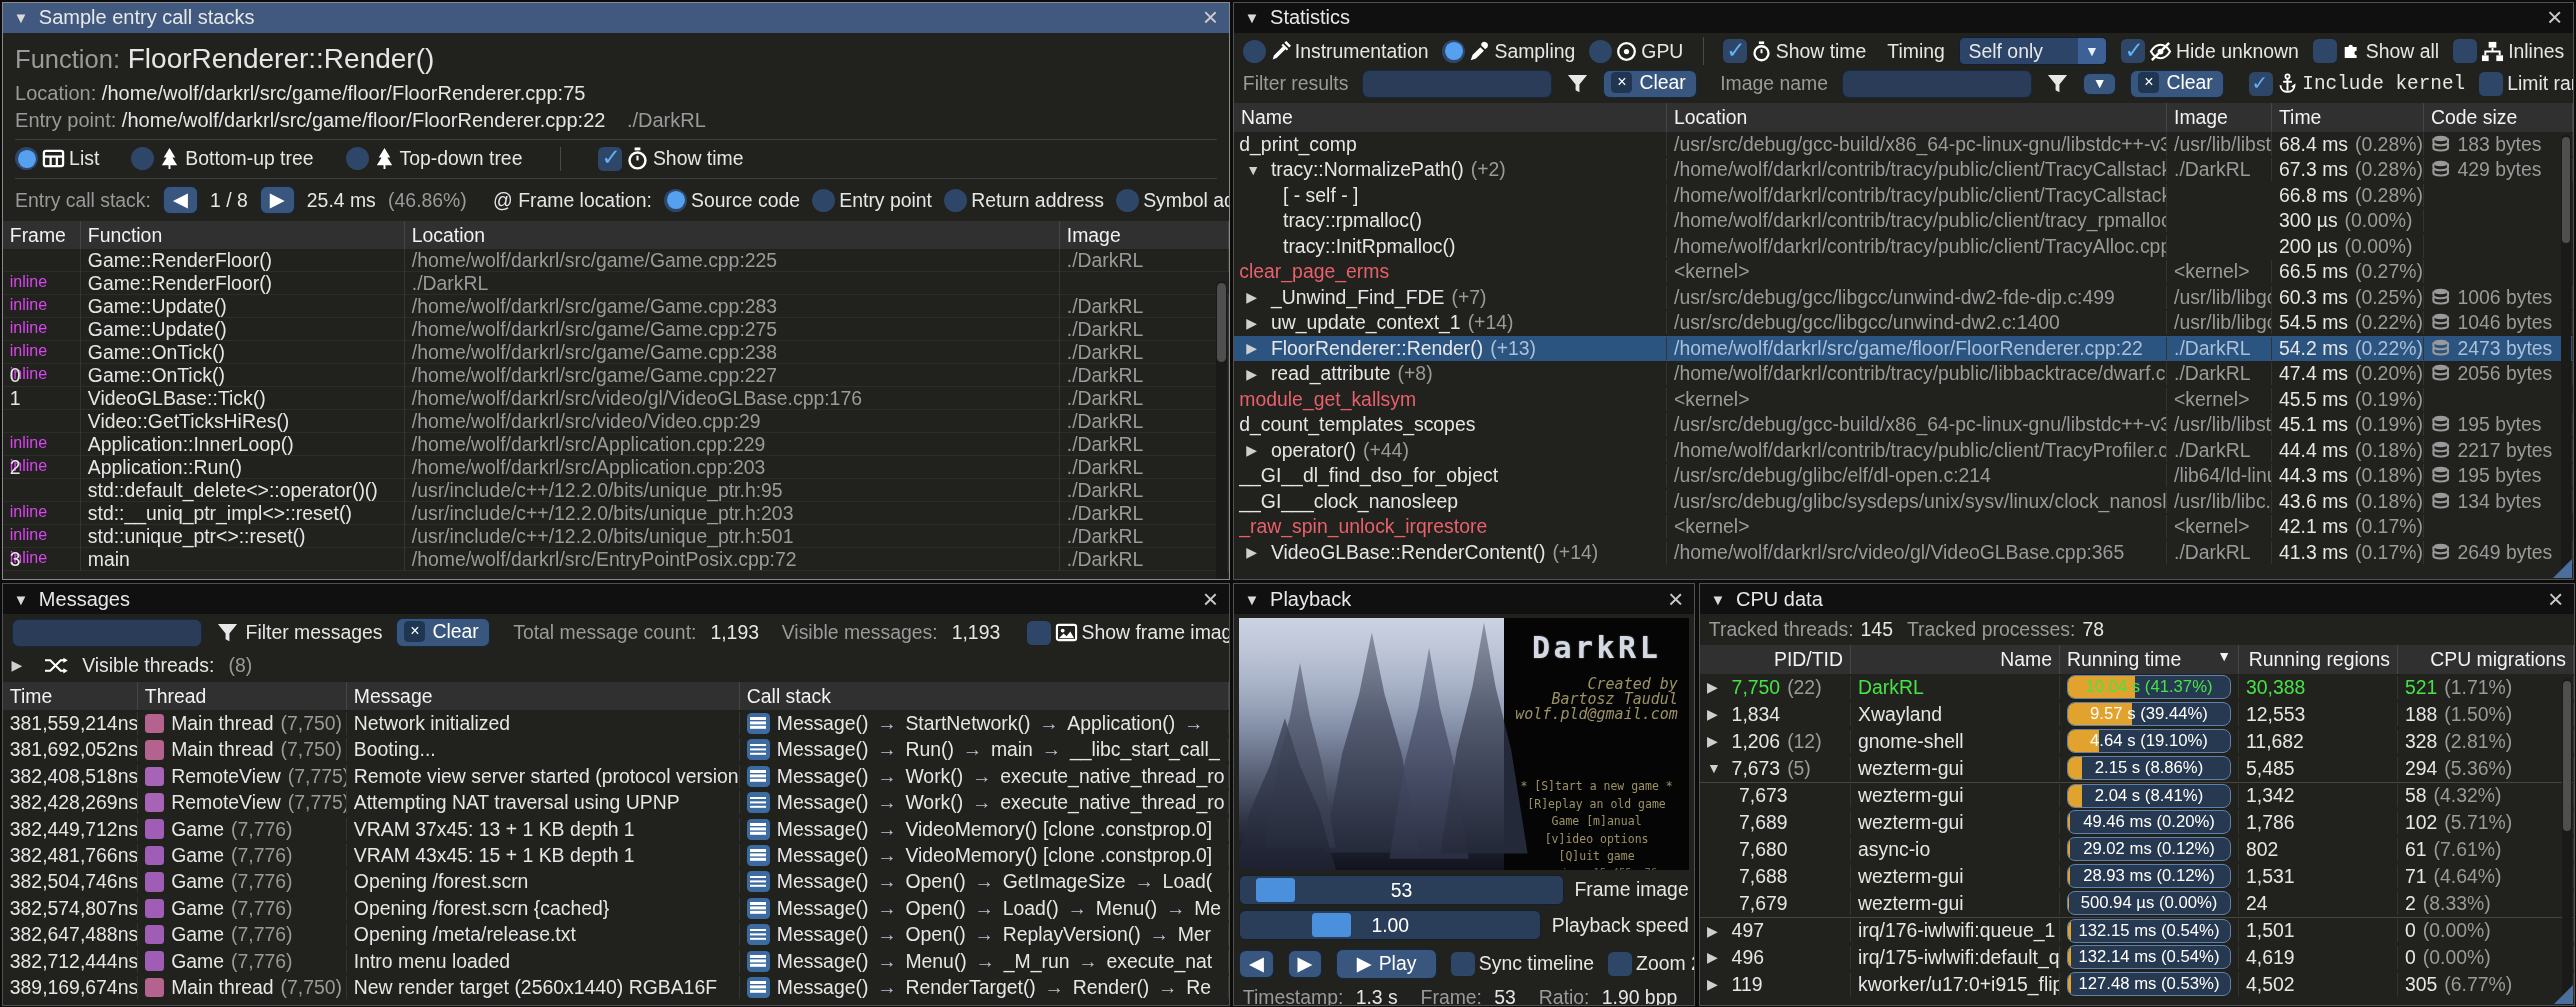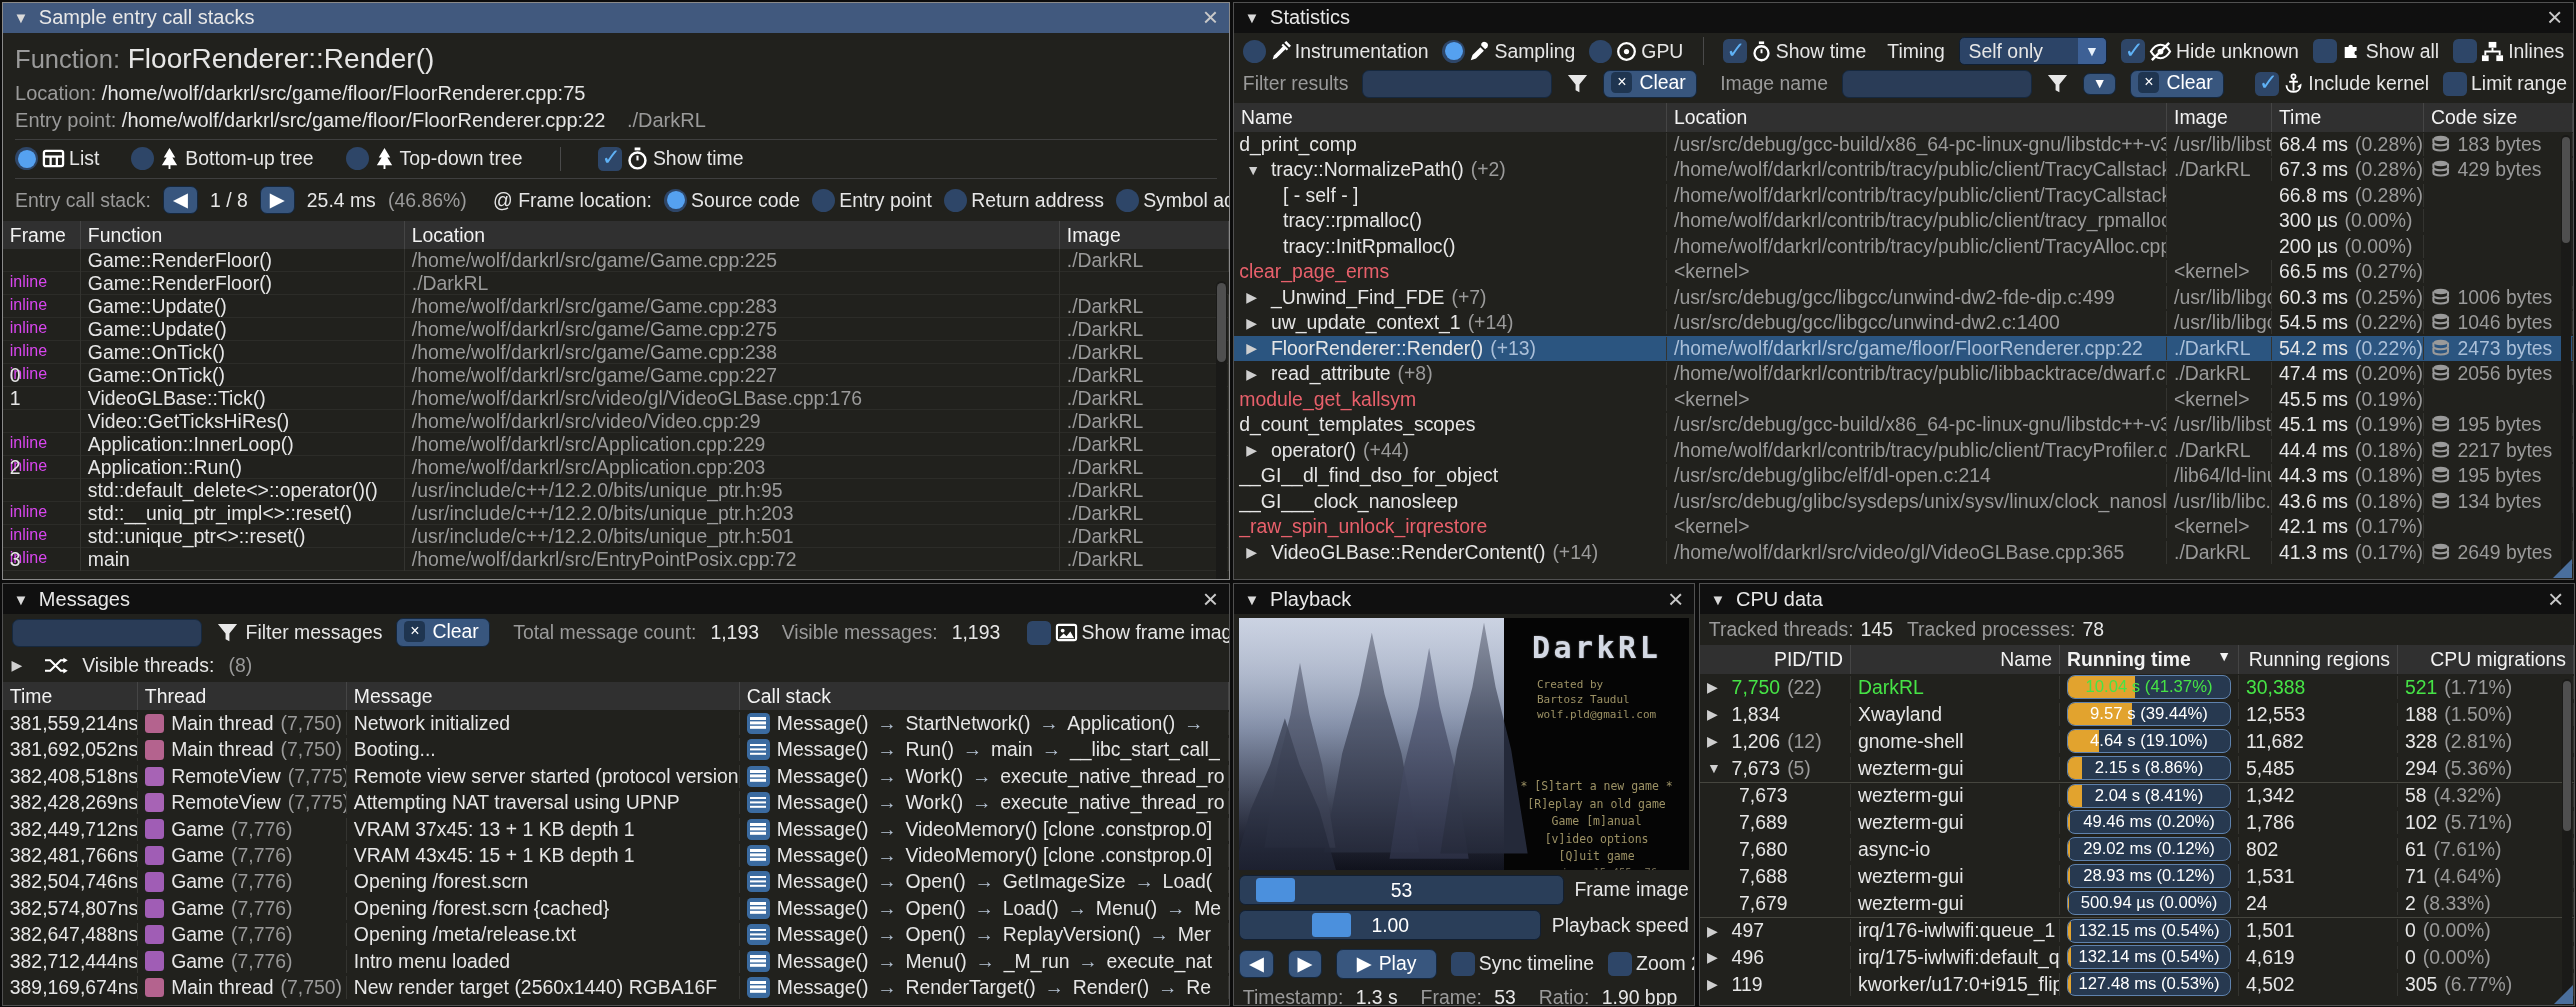--- a/index.html
+++ b/index.html
@@ -74,21 +74,21 @@
   .forest { width:59%; position:relative; background:linear-gradient(180deg,#c9d1e0 0%,#a8b2c6 22%,#7c88a2 45%,#4a5268 68%,#232738 85%,#0e1019 100%); }
   .tree { position:absolute; background:#333a4e; clip-path:polygon(50% 0,62% 28%,78% 55%,95% 100%,5% 100%,22% 55%,38% 28%); opacity:.85; }
   .t1 { left:8%; top:18%; width:79px; height:185px; background:#3c4257;}
   .t2 { left:30%; top:6%; width:106px; height:220px; background:#2e3448;}
   .t3 { left:55%; top:12%; width:88px; height:211px; background:#39405a;}
   .t4 { left:74%; top:2%; width:97px; height:231px; background:#2a3043;}
   .t5 { left:-6%; top:40%; width:123px; height:167px; background:#262c3e;}
   .fog { position:absolute; inset:0; background:linear-gradient(180deg,rgba(205,212,228,.55) 0%,rgba(160,170,192,.25) 40%,rgba(20,22,34,.4) 100%); }
   .menu-col { width:41%; background:#050505; font-family:"DejaVu Sans Mono",monospace; display:flex; flex-direction:column; align-items:center; padding-top:12.3px; }
   .ascii-logo { font-size:30px; font-weight:bold; letter-spacing:3.5px; color:#d4d9e4; text-shadow:0 0 1.8px #777; margin-bottom:12.3px; }
-  .credit { font-size:11px; color:#9d9265; line-height:15px; text-align:left; }
+  .credit { font-size:15px; color:#9d9265; line-height:15px; text-align:right;font-style:italic; }
   .menu-lines { margin-top:56px; font-size:11.5px; color:#9d9265; line-height:17.6px; text-align:center; }
   .ver { margin-top:auto; margin-bottom:10.6px; font-size:10.6px; color:#6e6750; }
   .sliderrow { display:flex; align-items:center; gap:10.6px; margin:5.3px 5.3px 0 5.3px; }
   .slider { position:relative; flex:1; height:30px; background:#2a3e59; border:0.9px solid #121f31; border-radius:6.2px; }
   .slider .grab { position:absolute; top:1.8px; bottom:1.8px; width:39px; background:#4b90dd; border-radius:3.5px; }
   .slider .val { position:absolute; inset:0; text-align:center; line-height:28px; color:#fff; }
   .pb-buttons { display:flex; align-items:center; gap:14px; margin:8.8px 5.3px 0 5.3px; white-space:nowrap; }
   .pb-status { display:flex; gap:12.3px; margin:7px 5.3px 0 8.8px; white-space:nowrap; }
 
   
@@ -515,21 +515,21 @@
         <span class="icon">
             <svg width="23" height="23" viewBox="0 0 24 24">
               <path d="M2 3 h20 L14 13 v8 l-4-2 v-6 Z" fill="#e8e8e8"></path>
             </svg>
           </span>
         <span class="btn nav" style="font-size:14px;">▼</span>
         <span class="btn">
             <span class="x">×</span>
             <span>Clear</span>
           </span>
-        <label class="opt" style="margin-left:17px;">
+        <label class="opt" style="margin-left:11px;font-family:Liberation Mono, monospace;">
           <span class="checkbox on"></span>
           <span class="icon">
               <svg width="21" height="21" viewBox="0 0 24 24">
                 <circle cx="12" cy="4" r="2.4" fill="none" stroke="#fff" stroke-width="2"></circle>
                 <line x1="12" y1="6.5" x2="12" y2="20" stroke="#fff" stroke-width="2.2"></line>
                 <line x1="7" y1="10" x2="17" y2="10" stroke="#fff" stroke-width="2.2"></line>
                 <path d="M4 14 c0 5 4 7.5 8 7.5 s8-2.5 8-7.5 l-3 2" fill="none" stroke="#fff" stroke-width="2.2"></path>
               </svg>
             </span>
           <span>Include kernel</span>
@@ -1322,21 +1322,21 @@
     <div class="content">
       <div class="sbar">
         <span class="dim">Tracked threads:</span>
         <span style="margin-left:-7px;">145</span>
         <span class="dim">Tracked processes:</span>
         <span style="margin-left:-7px;">78</span>
       </div>
       <div class="thead" style="margin-top:4px;text-align:right;">
         <div>PID/TID</div>
         <div>Name</div>
-        <div style="display:flex;justify-content:space-between;font-weight:bold;">
+        <div style="display:flex;justify-content:space-between;">
             <span>Running time</span>
             <span style="font-size:14px;">▼</span>
           </div>
         <div>Running regions</div>
         <div>CPU migrations</div>
       </div>
       <div class="tbody" id="cpu-tbody">
           <div class="trow">
             <div style="padding-left: 7px;">
               <span class="arrowcell green">▶</span>

